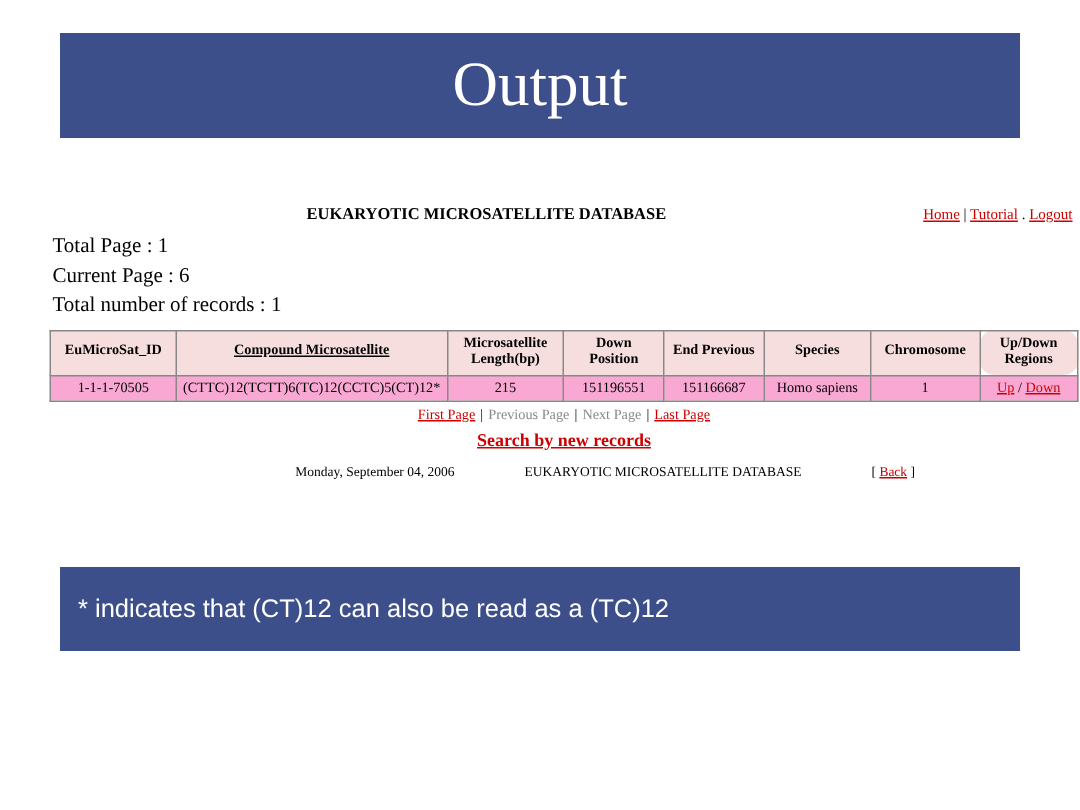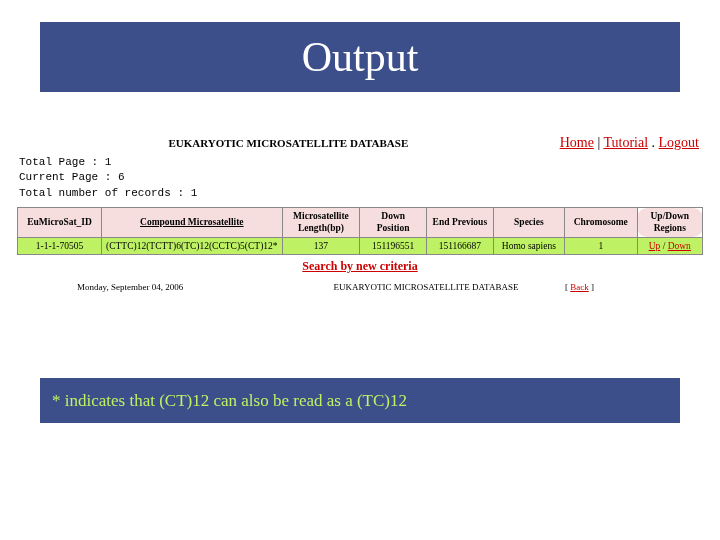--- a/index.html
+++ b/index.html
@@ -1,49 +1,49 @@
 <!DOCTYPE html>
 <html><head>
 <meta charset="utf-8">
 <style>
   html,body{margin:0;padding:0;width:720px;height:540px;font-family:"Times New Roman",serif;background:#fff;}
   .slide{width:720px;height:540px;position:relative;background:#fff;}
   .title-bar{position:absolute;left:40px;top:22px;width:640px;height:70px;background:#3d4f8a;display:flex;align-items:center;justify-content:center;}
   .title-bar span{color:#fff;font-size:42px;font-family:Georgia,"Times New Roman",serif;}
-  .db-panel{position:absolute;left:17px;top:135px;width:686px;font-size:10px;background:#fff;}
+  .db-panel{position:absolute;left:33px;top:135px;width:686px;font-size:10px;background:#fff;}
   .db-header{display:flex;align-items:center;}
   .db-title{flex:1;text-align:center;font-weight:bold;font-size:11px;padding:2px 0;}
-  .nav{font-size:14px;white-space:nowrap;padding-right:4px;}
+  .nav{font-size:10px;white-space:nowrap;padding-right:4px;}
   .nav a{color:#c00;text-decoration:underline;cursor:pointer;}
   .nav .sep{color:#000;}
-  .meta{font-size:11px;line-height:1.4;margin:4px 0 6px 2px;font-family:Liberation Mono, monospace;}
+  .meta{font-size:14px;line-height:1.4;margin:4px 0 6px 2px;}
   table.results{border-collapse:collapse;width:100%;font-size:9.5px;}
   table.results th,table.results td{border:1px solid #888;padding:3px 4px;text-align:center;vertical-align:middle;}
   table.results th{background:#f7dede;font-weight:bold;font-size:9.5px;line-height:1.2;}
-  table.results td{background:#bef264;}
+  table.results td{background:#f9a8d4;}
   .col-id{width:80px;}
   .col-motif{width:160px;text-decoration:underline;}
   .col-len{width:75px;}
   .col-start{width:65px;}
   .col-end{width:65px;}
   .col-sp{width:78px;}
   .col-ch{width:68px;}
   .col-ud{width:65px;border-radius:10px;}
   .ud-cell a{color:#c00;text-decoration:underline;cursor:pointer;}
   .pager{text-align:center;font-size:9.5px;margin:4px 0;}
   .pager a{color:#c00;text-decoration:underline;cursor:pointer;margin:0 1px;}
   .pager span.dis{color:#888;margin:0 1px;}
   .search-new{text-align:center;font-size:12px;font-weight:bold;margin:4px 0 8px;}
   .search-new a{color:#c00;text-decoration:underline;cursor:pointer;}
   .footer-row{display:flex;font-size:9px;margin-top:4px;}
-  .footer-row .fdate{flex:0 0 210px;padding-left:60px;}
+  .footer-row .fdate{flex:0 0 210px;padding-left:60px;text-align:right;}
   .footer-row .fname{flex:1;text-align:center;}
   .footer-row .fback{flex:0 0 120px;text-align:left;padding-right:18px;}
   .footer-row .fback a{color:#c00;text-decoration:underline;cursor:pointer;}
-  .foot-bar{position:absolute;left:40px;top:378px;width:640px;height:45px;background:#3d4f8a;color:#bef264;font-family:Liberation Serif, serif;font-size:17px;display:flex;align-items:center;padding:0 12px;box-sizing:border-box;}
+  .foot-bar{position:absolute;left:40px;top:378px;width:640px;height:56px;background:#3d4f8a;color:#ffffff;font-family:Liberation Sans, sans-serif;font-size:17px;display:flex;align-items:center;padding:0 12px;box-sizing:border-box;}
 </style>
 </head>
 <body>
 
 <div class="slide">
   <div class="title-bar">
     <span>Output</span>
   </div>
 
   <div class="db-panel">
@@ -75,35 +75,41 @@
           <th class="col-end">End Previous</th>
           <th class="col-sp">Species</th>
           <th class="col-ch">Chromosome</th>
           <th class="col-ud">Up/Down Regions</th>
         </tr>
       </thead>
       <tbody>
         <tr>
           <td>1-1-1-70505</td>
           <td>(CTTC)12(TCTT)6(TC)12(CCTC)5(CT)12*</td>
-          <td>137</td>
+          <td>215</td>
           <td>151196551</td>
           <td>151166687</td>
           <td>Homo sapiens</td>
           <td>1</td>
           <td class="ud-cell">
             <a>Up</a> / <a>Down</a>
           </td>
         </tr>
       </tbody>
     </table>
 
+    <div class="pager">
+      <a>First Page</a> |
+      <span class="dis">Previous Page</span> |
+      <span class="dis">Next Page</span> |
+      <a>Last Page</a>
+    </div>
 
     <div class="search-new">
-      <a>Search by new criteria</a>
+      <a>Search by new records</a>
     </div>
 
     <div class="footer-row">
       <div class="fdate">Monday, September 04, 2006</div>
       <div class="fname">EUKARYOTIC MICROSATELLITE DATABASE</div>
       <div class="fback">[ <a>Back</a> ]</div>
     </div>
 
   </div>
 

